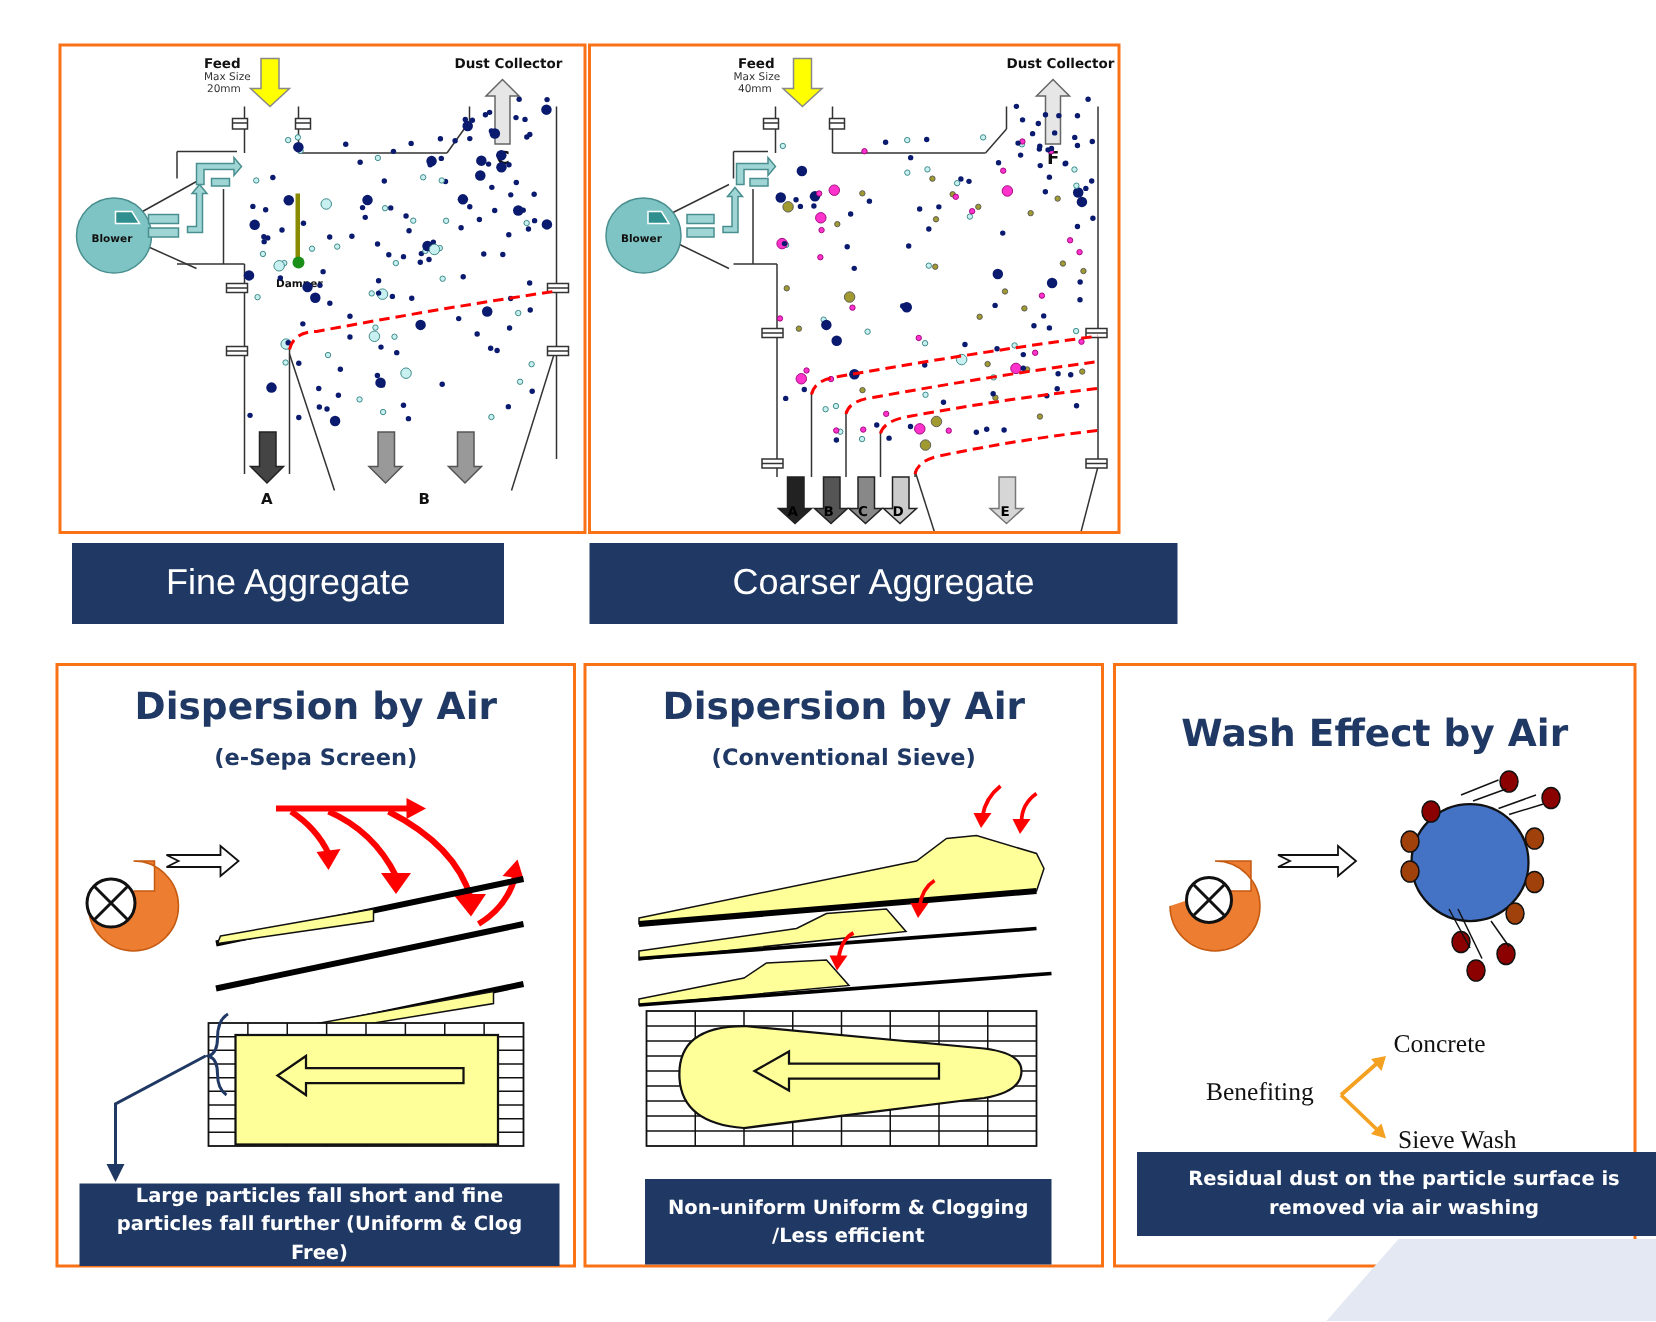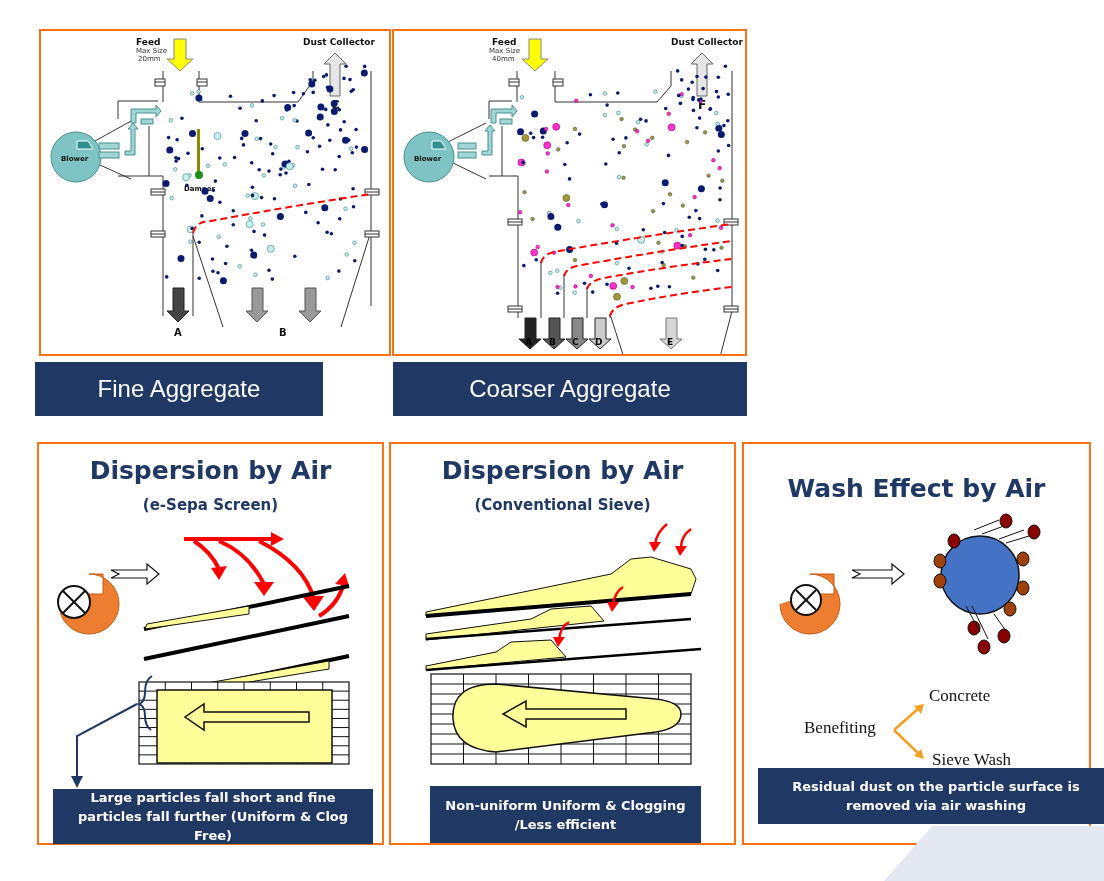--- a/index.html
+++ b/index.html
@@ -251,21 +251,21 @@
 
     <path d="M152,202 Q155,190 170,190 Q250,175 330,163" fill="none" stroke="#ff0000" stroke-width="2" stroke-dasharray="7,4"></path>
 
     <path d="M132,257 L143,257 L143,280 L148,280 L137,291 L126,280 L132,280 Z" fill="#444" stroke="#222"></path>
     <path d="M211,257 L222,257 L222,280 L227,280 L216,291 L205,280 L211,280 Z" fill="#999" stroke="#555"></path>
     <path d="M264,257 L275,257 L275,280 L280,280 L269,291 L258,280 L264,280 Z" fill="#999" stroke="#555"></path>
     <text class="lbl-bold" x="133" y="305" style="font-size:10px">A</text>
     <text class="lbl-bold" x="238" y="305" style="font-size:10px">B</text>
   </svg>
 </div>
-<div class="banner big" style="left:35px;top:362px;width:288px;height:54px;">
+<div class="banner big" style="left:48px;top:362px;width:288px;height:54px;">
   <span>Fine Aggregate</span>
 </div>
 
 <div class="frame" style="left:392px;top:29px;width:355px;height:327px;">
   <svg width="351" height="323" viewBox="0 0 351 323">
     <g stroke="#333" stroke-width="1" fill="none">
       <line x1="123" y1="40" x2="123" y2="71"></line>
       <line x1="118" y1="70" x2="95" y2="70"></line>
       <line x1="95" y1="70" x2="95" y2="88"></line>
       <line x1="161" y1="40" x2="161" y2="71"></line>
@@ -500,21 +500,21 @@
     </g>
   </svg>
   <div class="abs" style="left:0;top:0;width:351px;height:323px;">
     <span class="abs" style="left:131px;top:306px;font-size:9px;font-weight:bold;">A</span>
     <span class="abs" style="left:155px;top:306px;font-size:9px;font-weight:bold;">B</span>
     <span class="abs" style="left:178px;top:306px;font-size:9px;font-weight:bold;">C</span>
     <span class="abs" style="left:201px;top:306px;font-size:9px;font-weight:bold;">D</span>
     <span class="abs" style="left:273px;top:306px;font-size:9px;font-weight:bold;">E</span>
   </div>
 </div>
-<div class="banner big" style="left:393px;top:362px;width:354px;height:54px;">
+<div class="banner big" style="left:393px;top:362px;width:392px;height:54px;">
   <span>Coarser Aggregate</span>
 </div>
 
 <div class="frame" style="left:37px;top:442px;width:347px;height:403px;">
   <div class="ptitle h1" style="top:12px;">Dispersion by Air</div>
   <div class="ptitle h2" style="top:52px;">(e-Sepa Screen)</div>
   <svg class="abs" style="left:0;top:0;" width="343" height="399" viewBox="0 0 343 399">
 
     <g>
       <path d="M20,160 A30,30 0 1 0 50,130 L64,130 L64,150 L50,150" fill="#ed7d31" stroke="#c55a11"></path>

